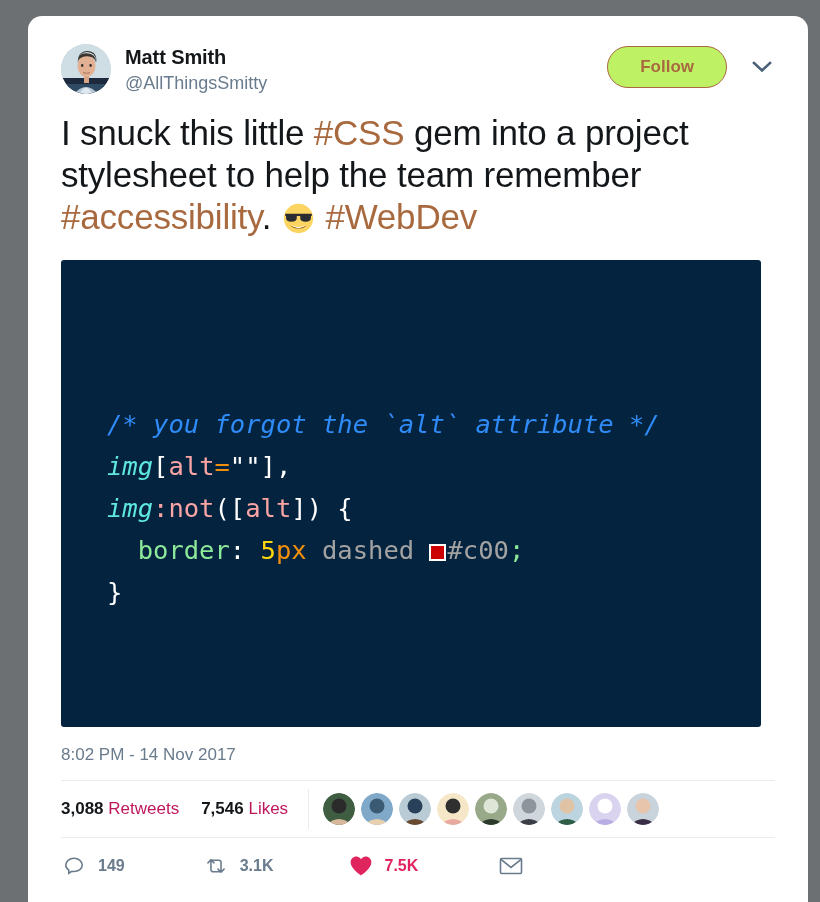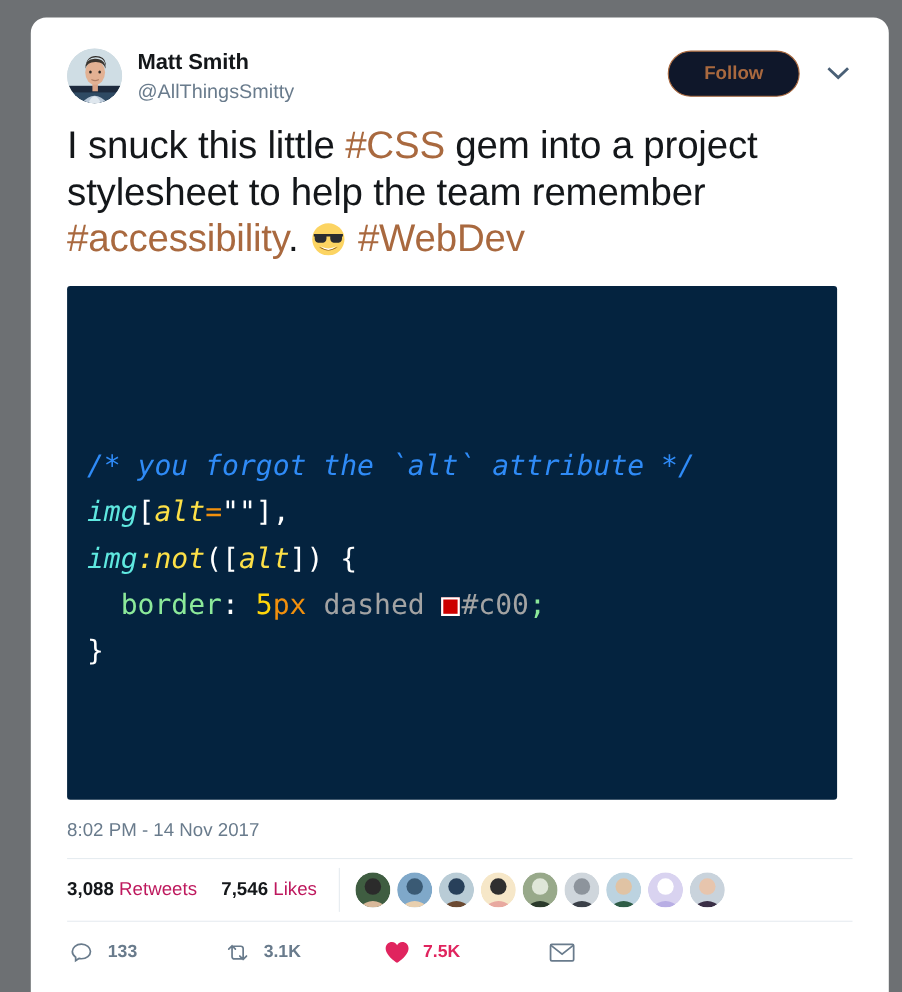--- a/index.html
+++ b/index.html
@@ -81,21 +81,21 @@
 
   .header-actions {
     display: flex;
     align-items: center;
     flex: 0 0 auto;
     padding-top: 2px;
   }
   .follow-btn {
     border: 1.5px solid #a9693f;
     color: #a9693f;
-    background: #0f172a;
+    background: #bef264;
     border-radius: 100px;
     font-size: 17px;
     font-weight: bold;
     padding: 10px 32px;
     line-height: 20px;
     cursor: pointer;
     font-family: "Liberation Sans", sans-serif;
   }
   .caret-btn {
     margin-left: 22px;
@@ -135,32 +135,32 @@
     width: 700px;
     height: 467px;
     background: #04233f;
     border-radius: 3px;
     position: relative;
     overflow: hidden;
     box-sizing: border-box;
   }
   .code-body {
     position: absolute;
-    left: 18px;
+    left: 46px;
     top: 143px;
     font-family: "DejaVu Sans Mono", monospace;
     font-size: 25.5px;
     line-height: 42px;
     white-space: pre;
   }
   .code-line { position: relative; height: 42px; }
   .c-comment { color: #2f8bf7; font-style: italic; }
   .c-tag     { color: #5fe8e0; font-style: italic; }
   .c-punct   { color: #ffffff; }
-  .c-attr    { color: #fde047; font-style: italic; }
+  .c-attr    { color: #fca5a5; }
   .c-op      { color: #f2900d; }
   .c-prop    { color: #8ce99a; }
   .c-num     { color: #ffd60a; }
   .c-unit    { color: #f2900d; }
   .c-val     { color: #a3a3a3; }
   .c-semi    { color: #8ce99a; }
   .swatch {
     display: inline-block;
     width: 17px;
     height: 17px;
@@ -459,21 +459,21 @@
 
       <div class="divider"></div>
 
       <div class="action-bar">
         <div class="action a-reply">
           <span class="ico">
             <svg width="22" height="22" viewBox="0 0 24 24">
               <path d="M12 3.6C6.9 3.6 3 6.9 3 11c0 2.3 1.3 4.3 3.3 5.6v3.3l3.3-2.1c.8.2 1.6.3 2.4.3 5.1 0 9-3.3 9-7.1S17.1 3.6 12 3.6z" fill="none" stroke="#697b8c" stroke-width="1.7"></path>
             </svg>
           </span>
-          <span class="cnt">133</span>
+          <span class="cnt">149</span>
         </div>
 
         <div class="action a-rt">
           <span class="ico">
             <svg width="24" height="22" viewBox="0 0 26 24">
               <path d="M7.5 5.2 L4.2 8.6 M7.5 5.2 L10.8 8.6 M7.5 5.2 V16 a2.3 2.3 0 0 0 2.3 2.3 H17" fill="none" stroke="#697b8c" stroke-width="1.7" stroke-linecap="round" stroke-linejoin="round"></path>
               <path d="M18.5 18.8 L21.8 15.4 M18.5 18.8 L15.2 15.4 M18.5 18.8 V8 a2.3 2.3 0 0 0 -2.3 -2.3 H9" fill="none" stroke="#697b8c" stroke-width="1.7" stroke-linecap="round" stroke-linejoin="round"></path>
             </svg>
           </span>
           <span class="cnt">3.1K</span>

